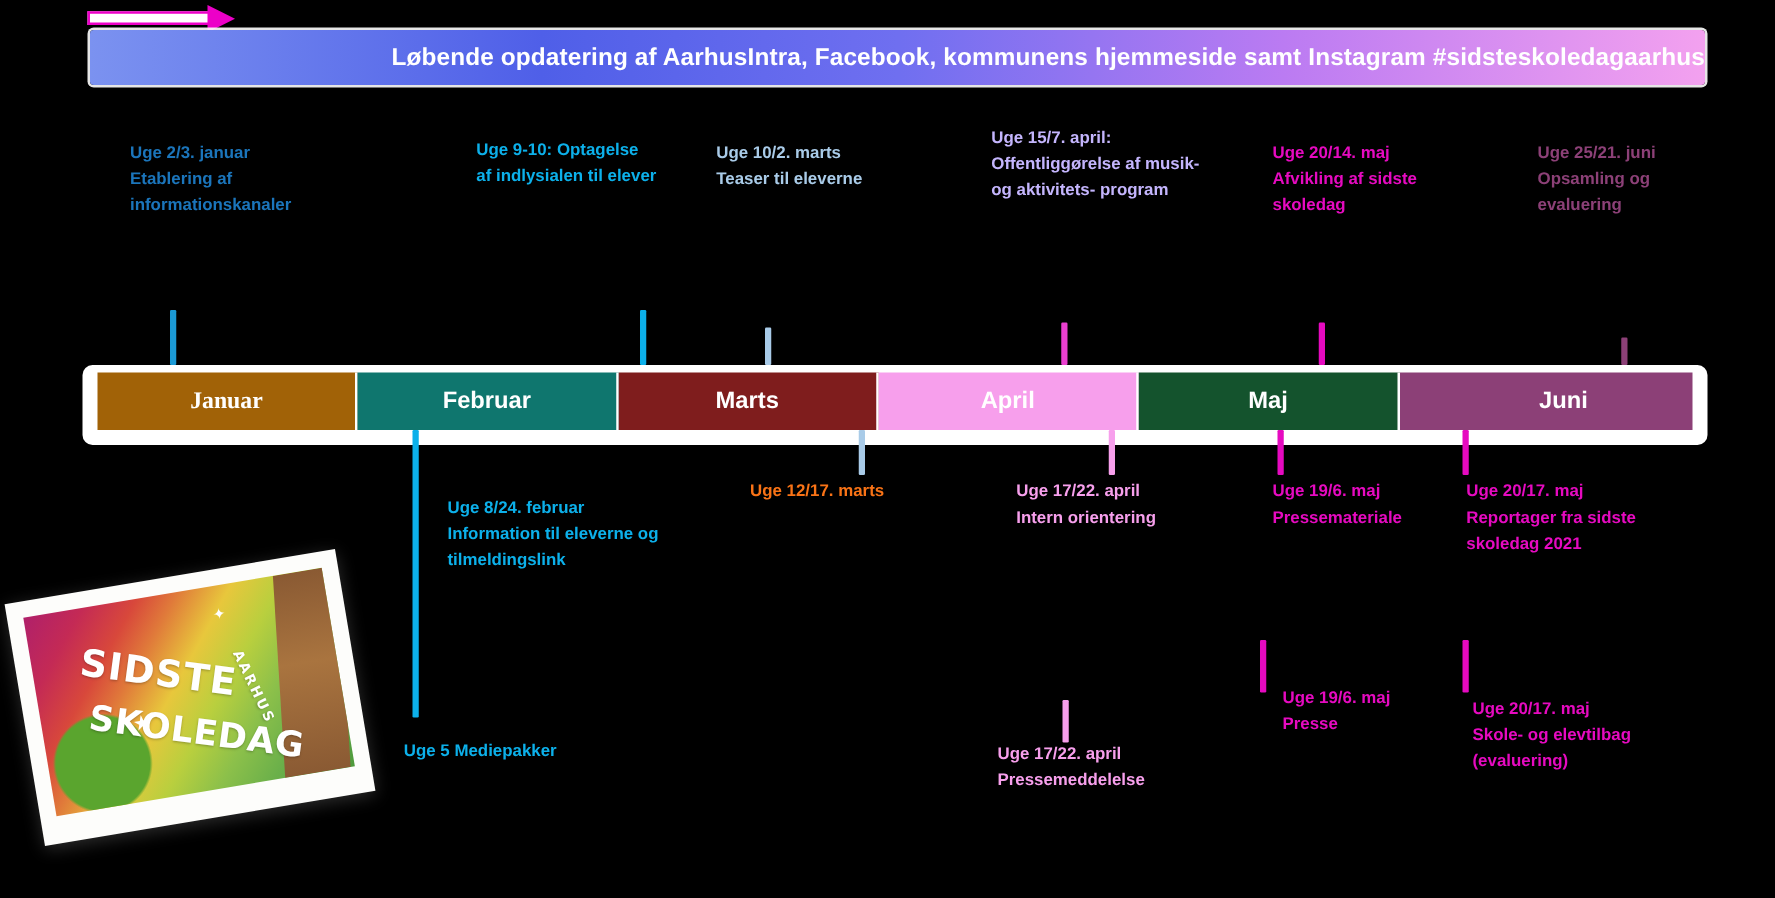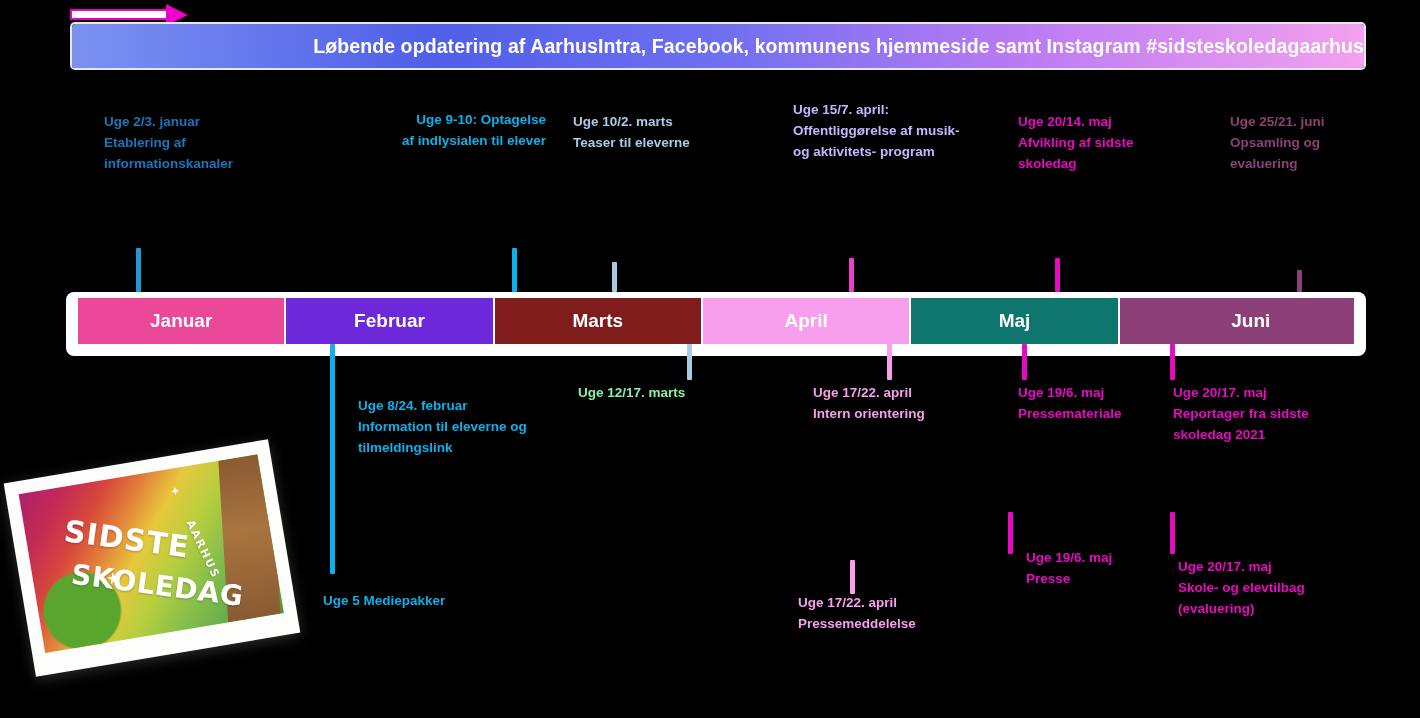--- a/index.html
+++ b/index.html
@@ -103,33 +103,33 @@
     <div class="arrow-shaft"></div>
     <div class="arrow-head"></div>
   </div>
 
   <div class="banner">
     <span class="banner-text">Løbende opdatering af AarhusIntra, Facebook, kommunens hjemmeside samt Instagram  #sidsteskoledagaarhus</span>
   </div>
 
   <div class="monthbar-bg"></div>
   <div class="monthbar" id="monthbar">
-      <div class="month" style="background: #ec4899;">
+      <div class="month" style="background: #a16207; font-family: Liberation Serif, serif;">
         <span>Januar</span>
       </div>
-      <div class="month" style="background: #6d28d9;">
+      <div class="month" style="background: #0f766e;">
         <span>Februar</span>
       </div>
       <div class="month" style="background: #7f1d1d;">
         <span>Marts</span>
       </div>
       <div class="month" style="background: rgb(247, 159, 236);">
         <span>April</span>
       </div>
-      <div class="month" style="background: #0f766e;">
+      <div class="month" style="background: #14532d;">
         <span>Maj</span>
       </div>
       <div class="month" style="background: rgb(140, 64, 119); padding-left: 28px;">
         <span>Juni</span>
       </div>
     </div>
 
   <div id="ticks-layer">
       <div class="tick" style="left: 136px; top: 248px; height: 44px; background: rgb(27, 154, 214);"></div>
       <div class="tick" style="left: 512px; top: 248px; height: 44px; background: rgb(12, 176, 234);"></div>
@@ -144,21 +144,21 @@
       <div class="tick" style="left: 1170px; top: 344px; height: 36px; background: rgb(230, 10, 192);"></div>
       <div class="tick" style="left: 850px; top: 560px; height: 34px; background: rgb(247, 159, 236);"></div>
       <div class="tick" style="left: 1008px; top: 512px; height: 42px; background: rgb(230, 10, 192);"></div>
       <div class="tick" style="left: 1170px; top: 512px; height: 42px; background: rgb(230, 10, 192);"></div>
     </div>
   <div id="labels-layer">
       <div class="label" style="left: 86px; top: 112px; width: 175px; color: rgb(27, 117, 187);">
         <div>Uge 2/3. januar</div>
         <div>Etablering af informationskanaler</div>
       </div>
-      <div class="label" style="left: 363px; top: 110px; width: 165px; color: rgb(12, 176, 234); text-align: right;">
+      <div class="label" style="left: 363px; top: 110px; width: 165px; color: rgb(12, 176, 234);">
         <div>Uge 9-10: Optagelse</div>
         <div>af indlysialen til elever</div>
       </div>
       <div class="label" style="left: 555px; top: 112px; width: 160px; color: rgb(169, 203, 232);">
         <div>Uge 10/2. marts</div>
         <div>Teaser til eleverne</div>
       </div>
       <div class="label" style="left: 775px; top: 100px; width: 170px; color: #c4b5fd;">
         <div>Uge 15/7. april:</div>
         <div>Offentliggørelse af musik- og aktivitets- program</div>
@@ -168,21 +168,21 @@
         <div>Afvikling af sidste skoledag</div>
       </div>
       <div class="label" style="left: 1212px; top: 112px; width: 160px; color: rgb(140, 64, 119);">
         <div>Uge 25/21. juni</div>
         <div>Opsamling og evaluering</div>
       </div>
       <div class="label" style="left: 340px; top: 396px; width: 210px; color: rgb(12, 176, 234);">
         <div>Uge 8/24. februar</div>
         <div>Information til eleverne og tilmeldingslink</div>
       </div>
-      <div class="label" style="left: 560px; top: 383px; width: 170px; color: #86efac;">
+      <div class="label" style="left: 582px; top: 383px; width: 170px; color: #f97316;">
         <div>Uge 12/17. marts</div>
       </div>
       <div class="label" style="left: 795px; top: 383px; width: 160px; color: rgb(247, 159, 236);">
         <div>Uge 17/22. april</div>
         <div>Intern orientering</div>
       </div>
       <div class="label" style="left: 1000px; top: 383px; width: 150px; color: rgb(230, 10, 192);">
         <div>Uge 19/6. maj</div>
         <div>Pressemateriale</div>
       </div>

